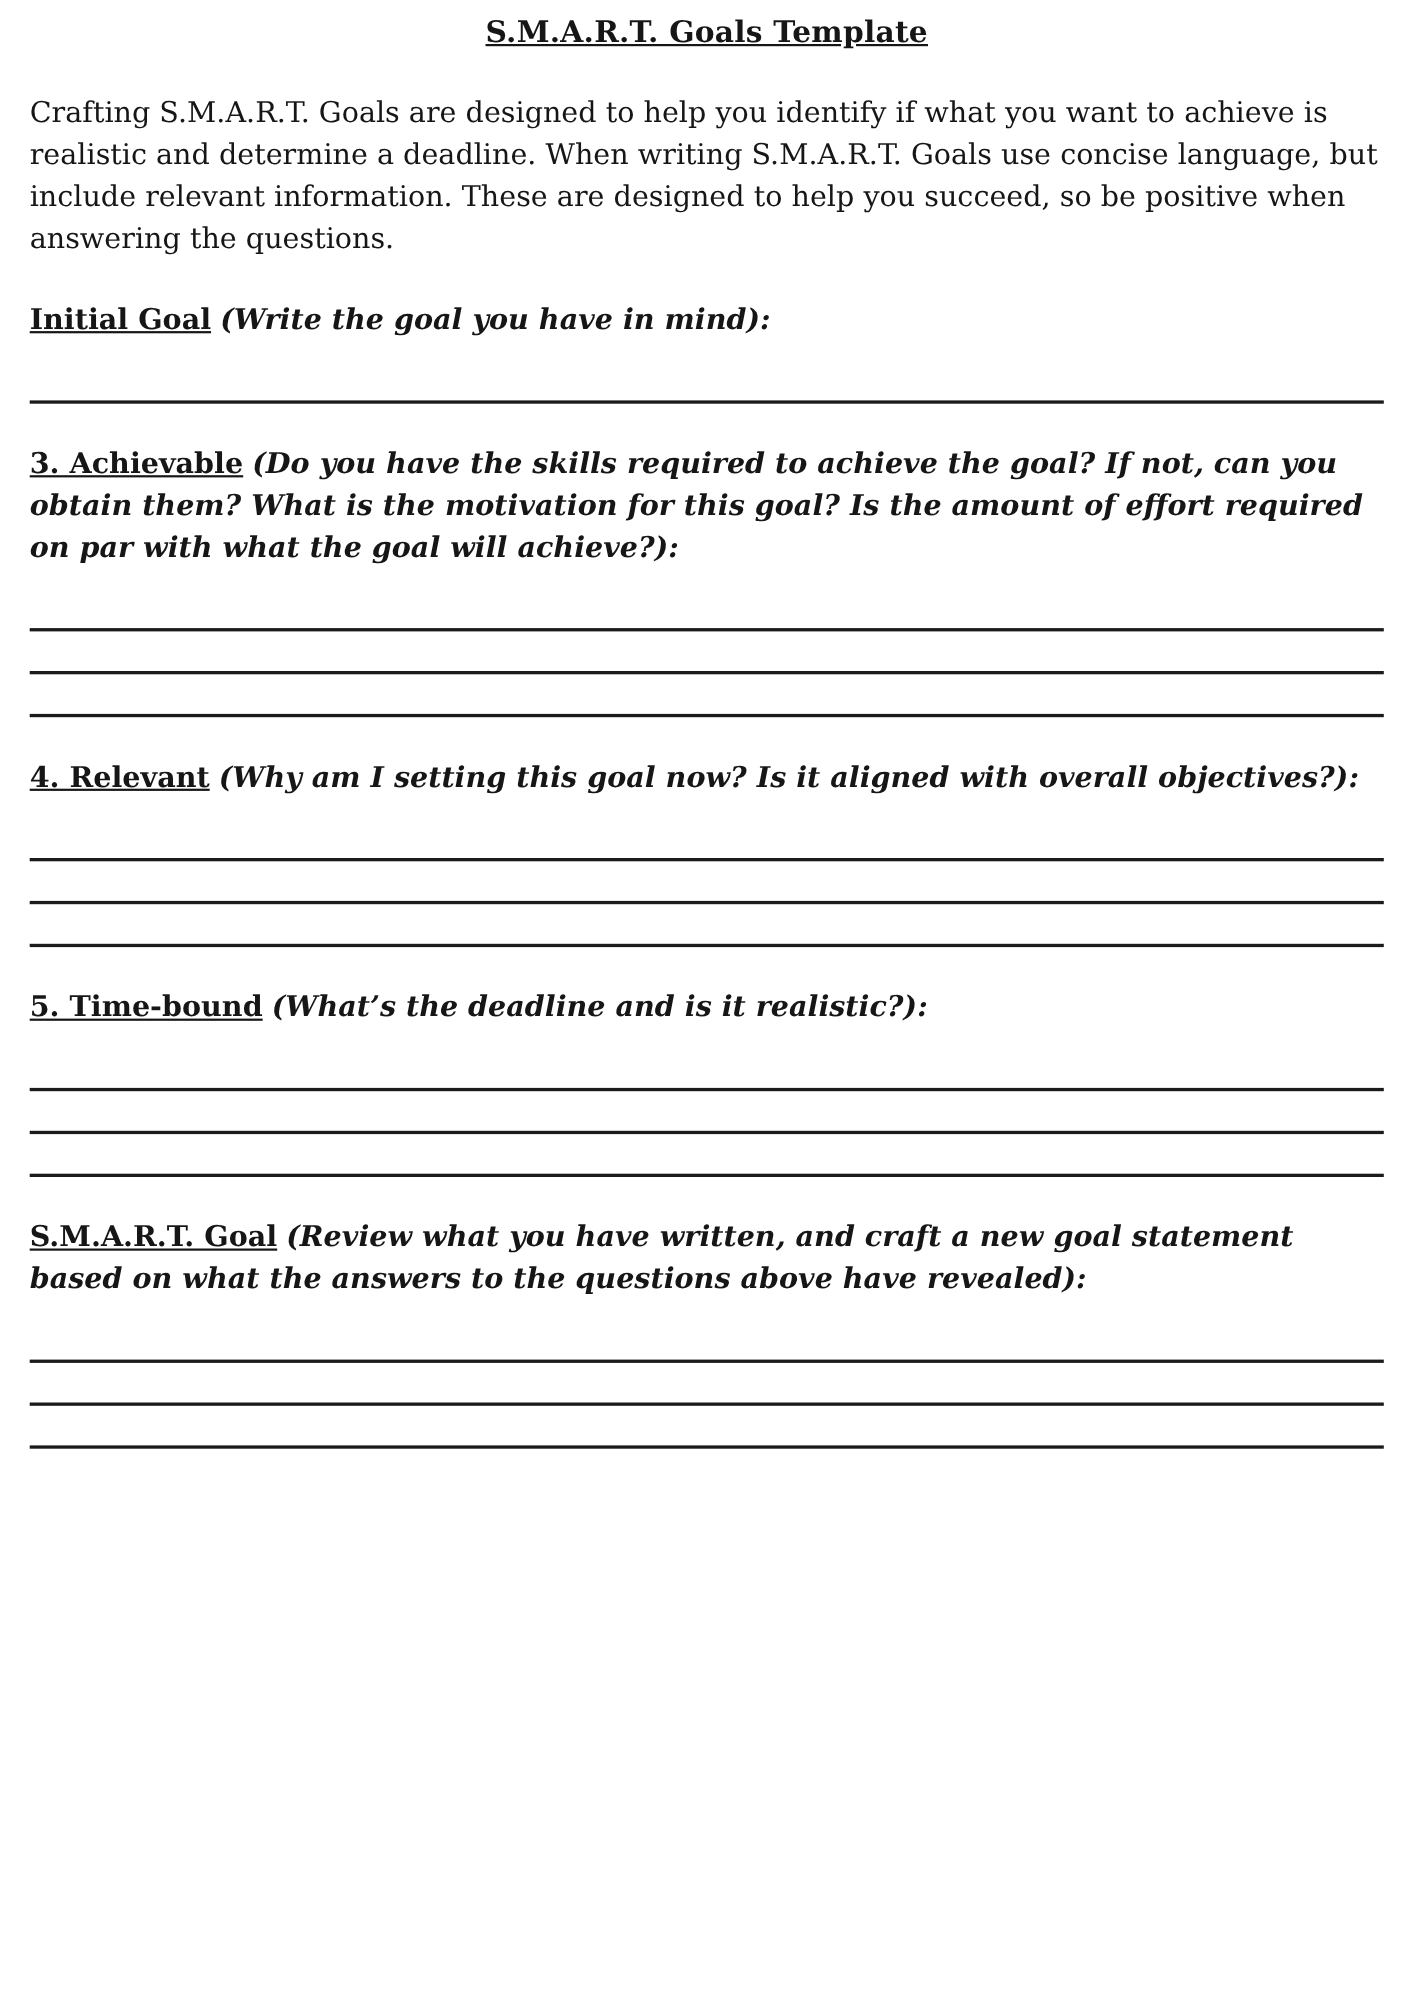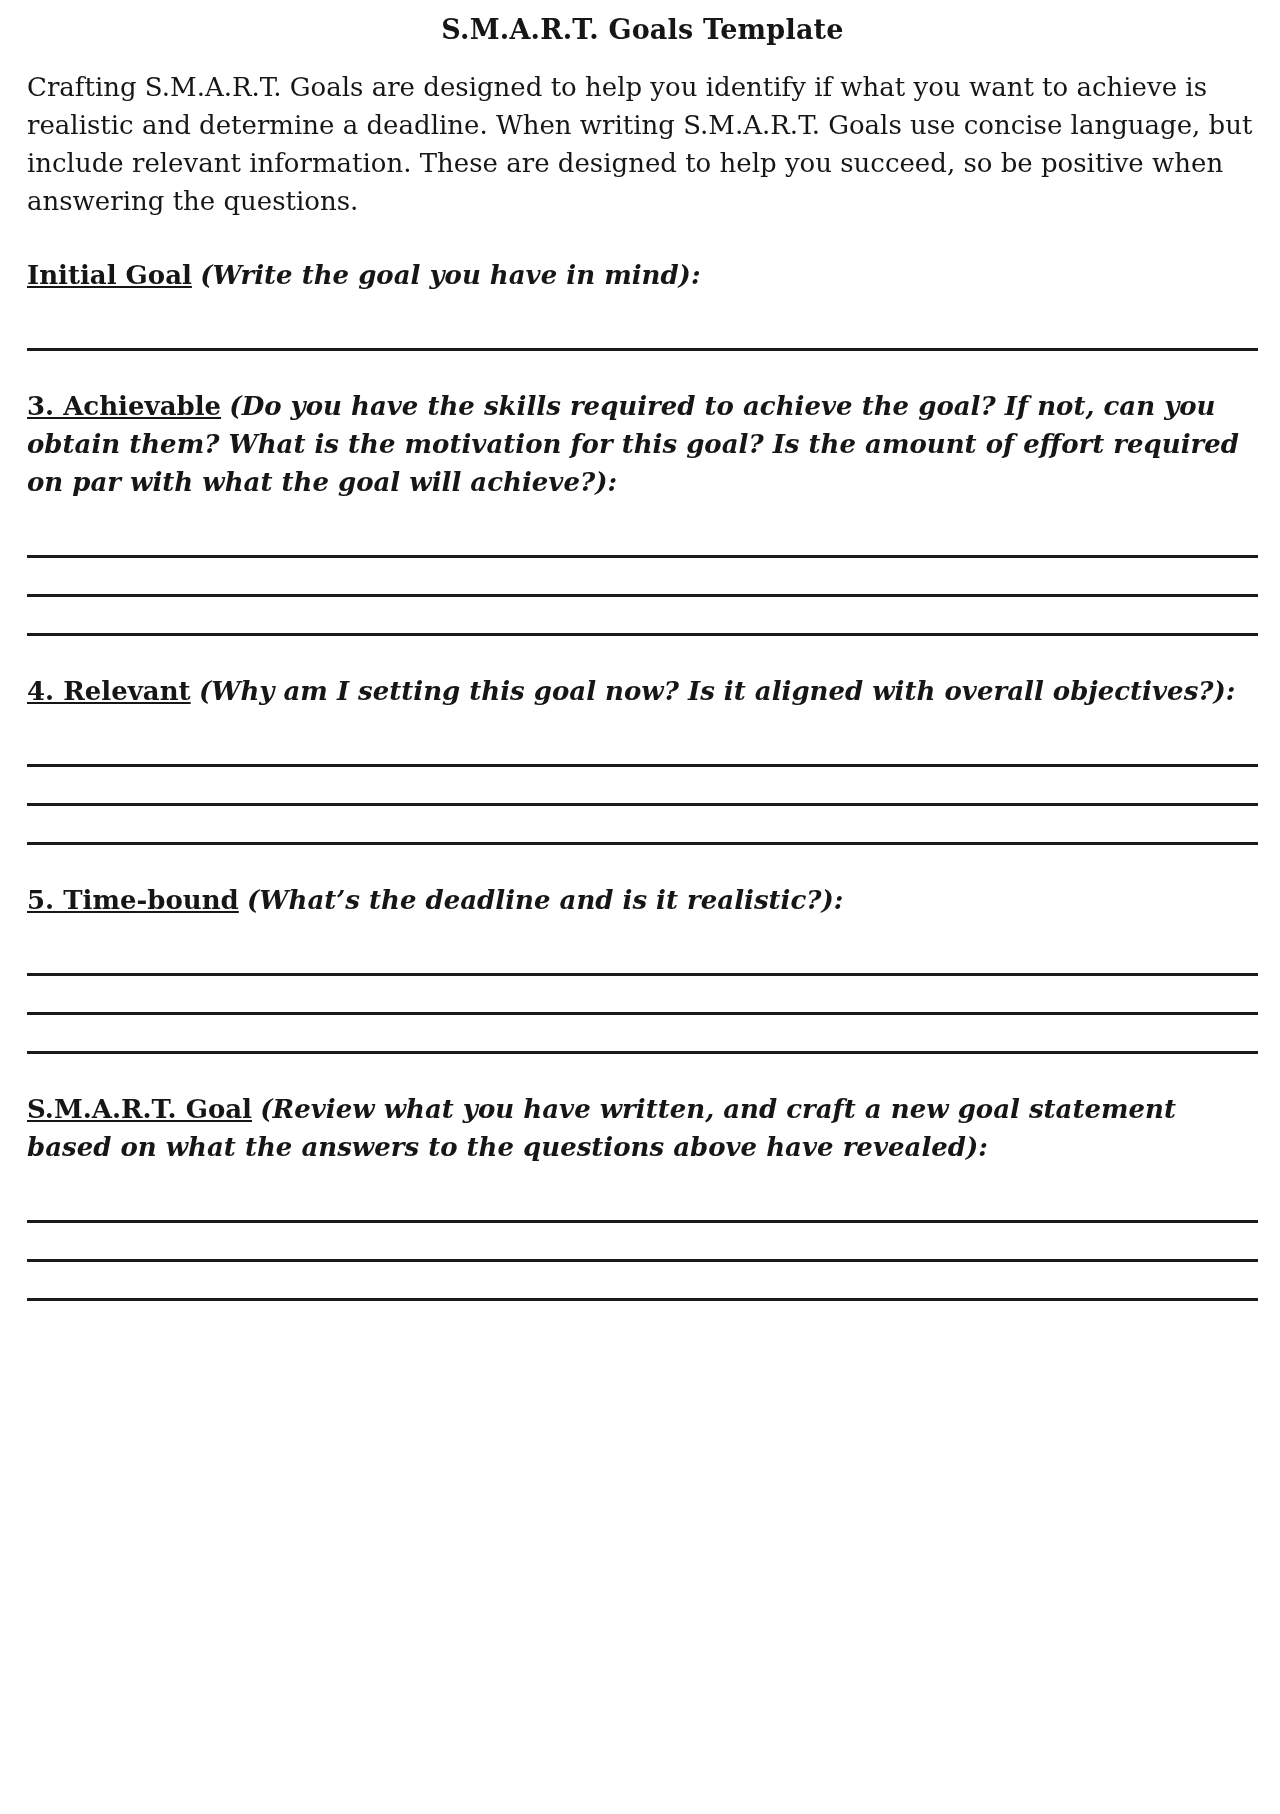--- a/index.html
+++ b/index.html
@@ -12,23 +12,24 @@
     overflow: hidden;
     box-sizing: border-box;
     padding: 12px 22px 0 27px;
   }
   .page-title {
     text-align: center;
     font-size: 27px;
     font-weight: 700;
     line-height: 36px;
     letter-spacing: 0.2px;
+    text-decoration: underline;
   }
   .intro {
-    margin-top: 20px;
+    margin-top: 36px;
     font-size: 26px;
     line-height: 38px;
     max-width: 1235px;
   }
   .section { margin-top: 36px; }
   .section-heading {
     font-size: 26px;
     line-height: 38px;
     max-width: 1235px;
   }

